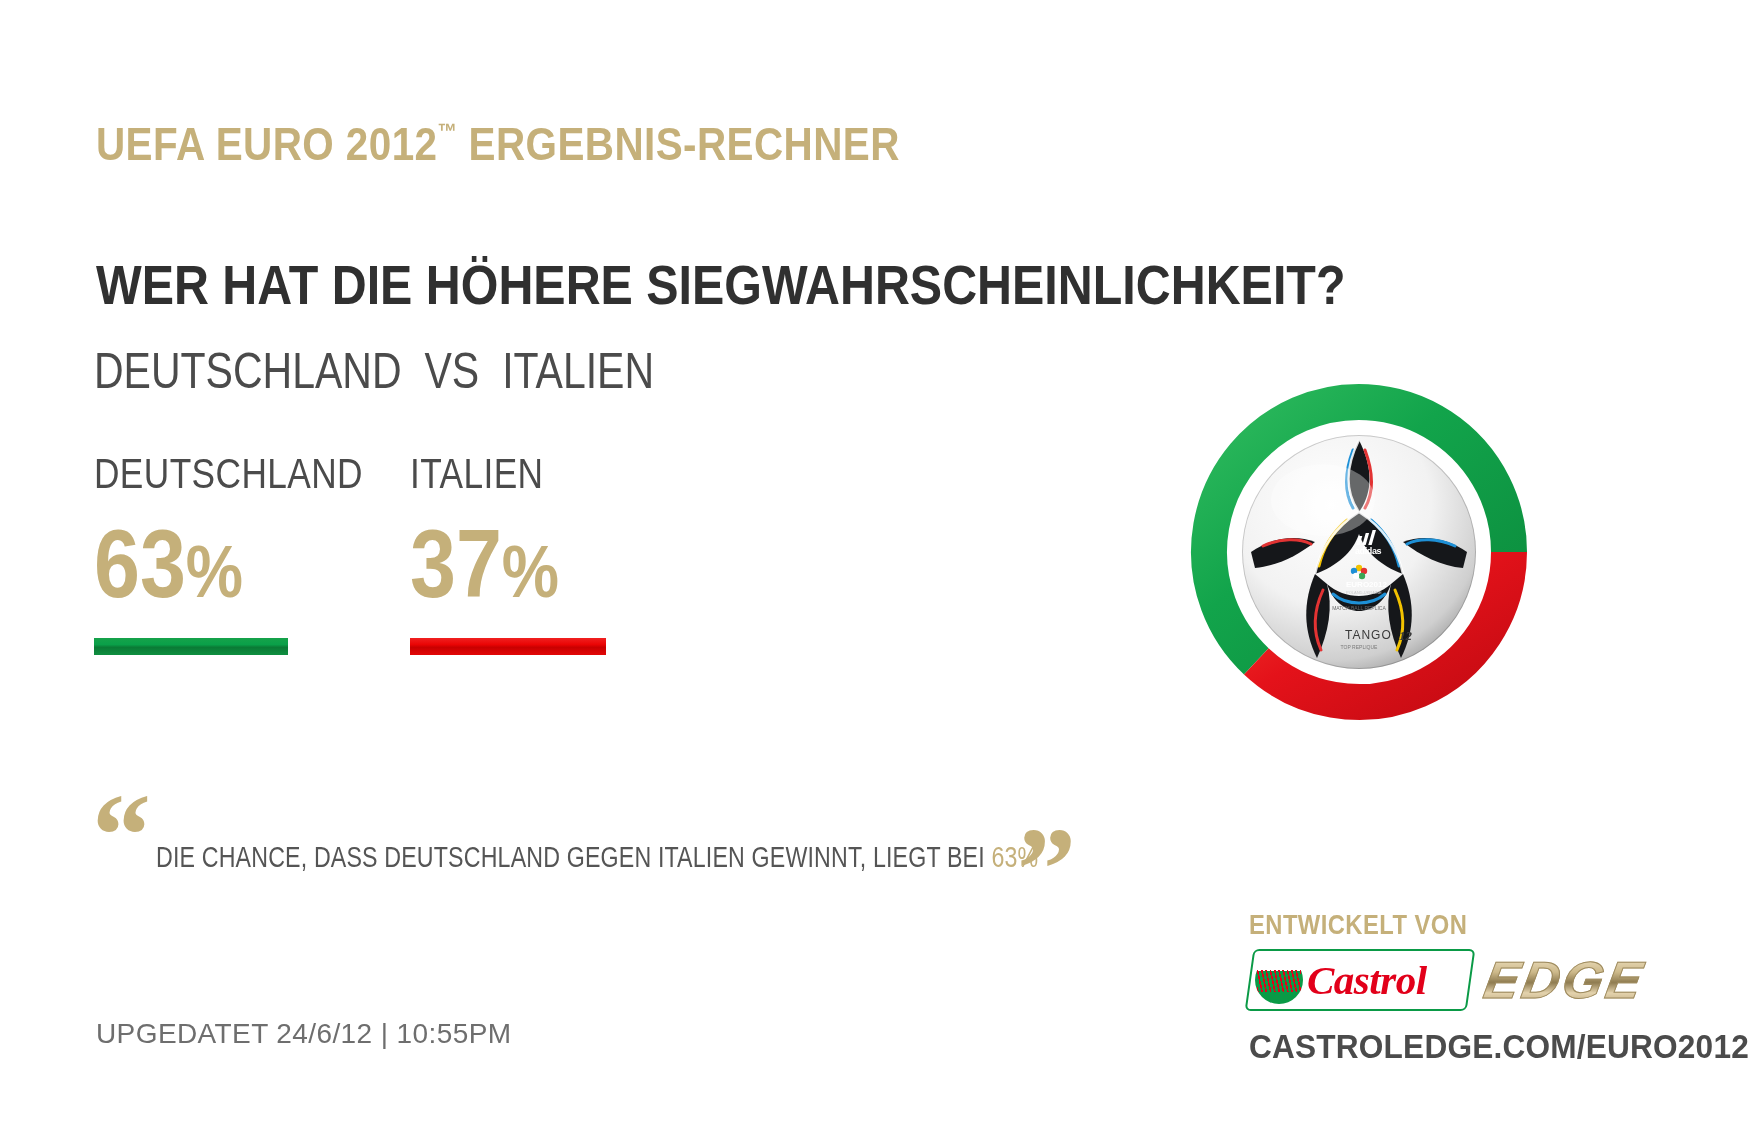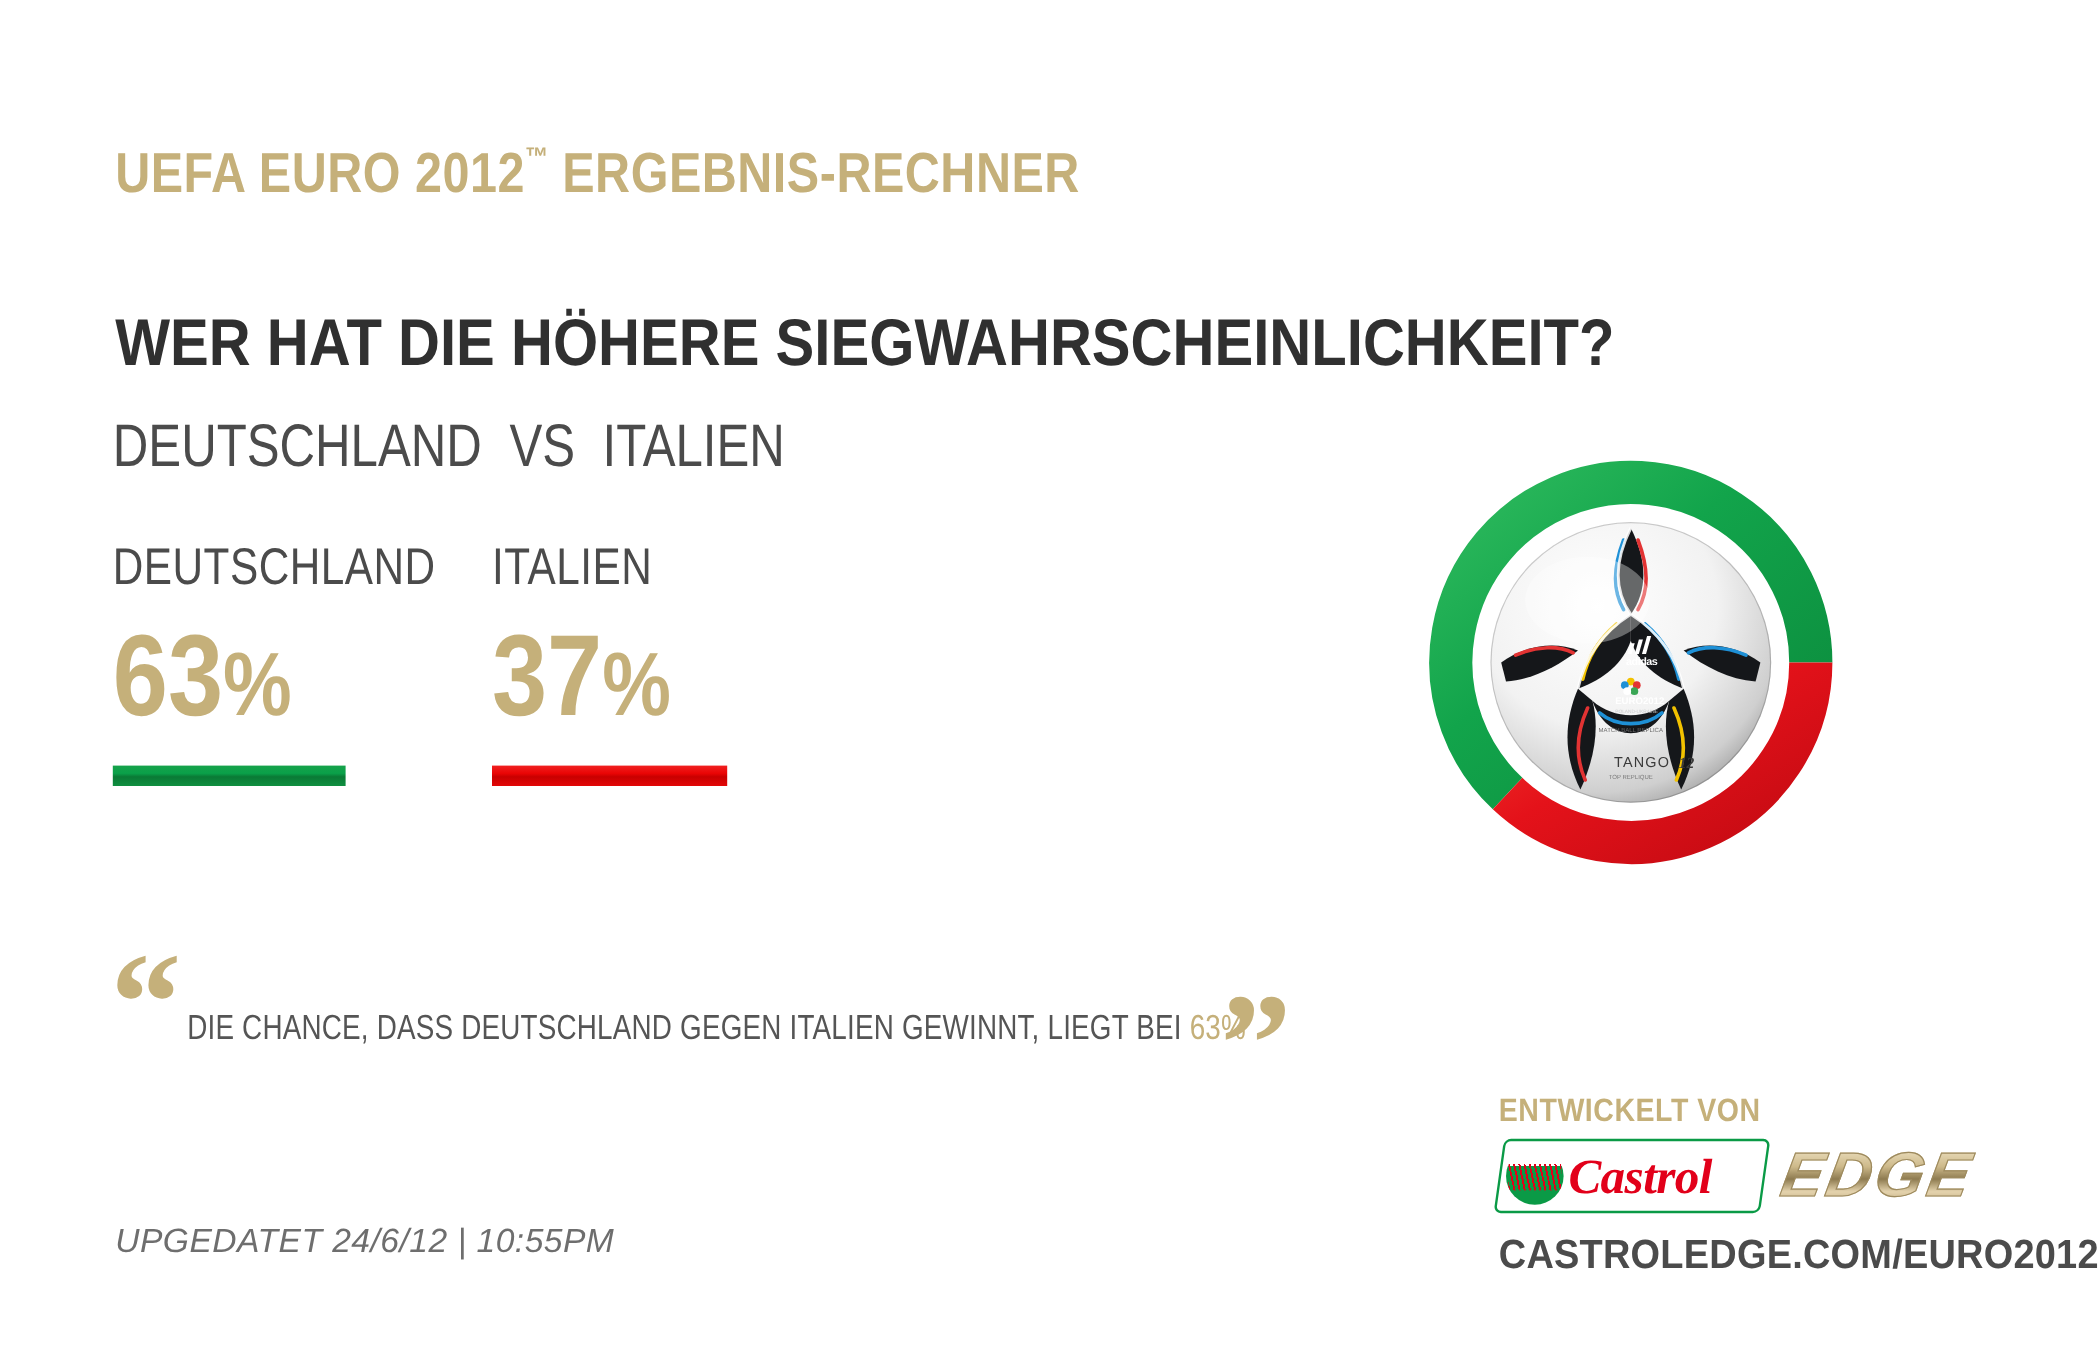--- a/index.html
+++ b/index.html
@@ -158,21 +158,20 @@
 
   
   #updated {
     position: absolute;
     left: 96px;
     top: 1018px;
     font-size: 28px;
     color: #6e6e6e;
     white-space: nowrap;
     letter-spacing: 0.4px;
-    font-style: italic;
   }
 
   
   #donut-wrap {
     position: absolute;
     left: 1179px;
     top: 372px;
     width: 360px;
     height: 360px;
   }

